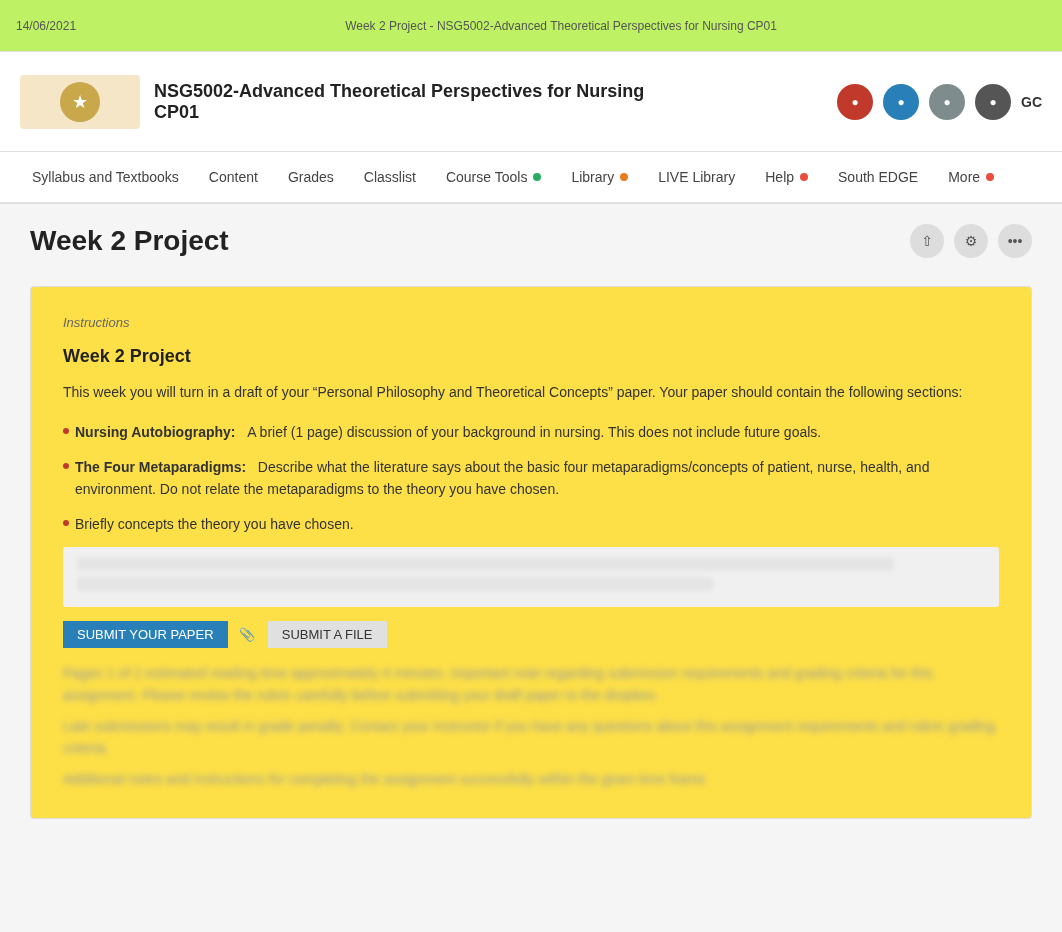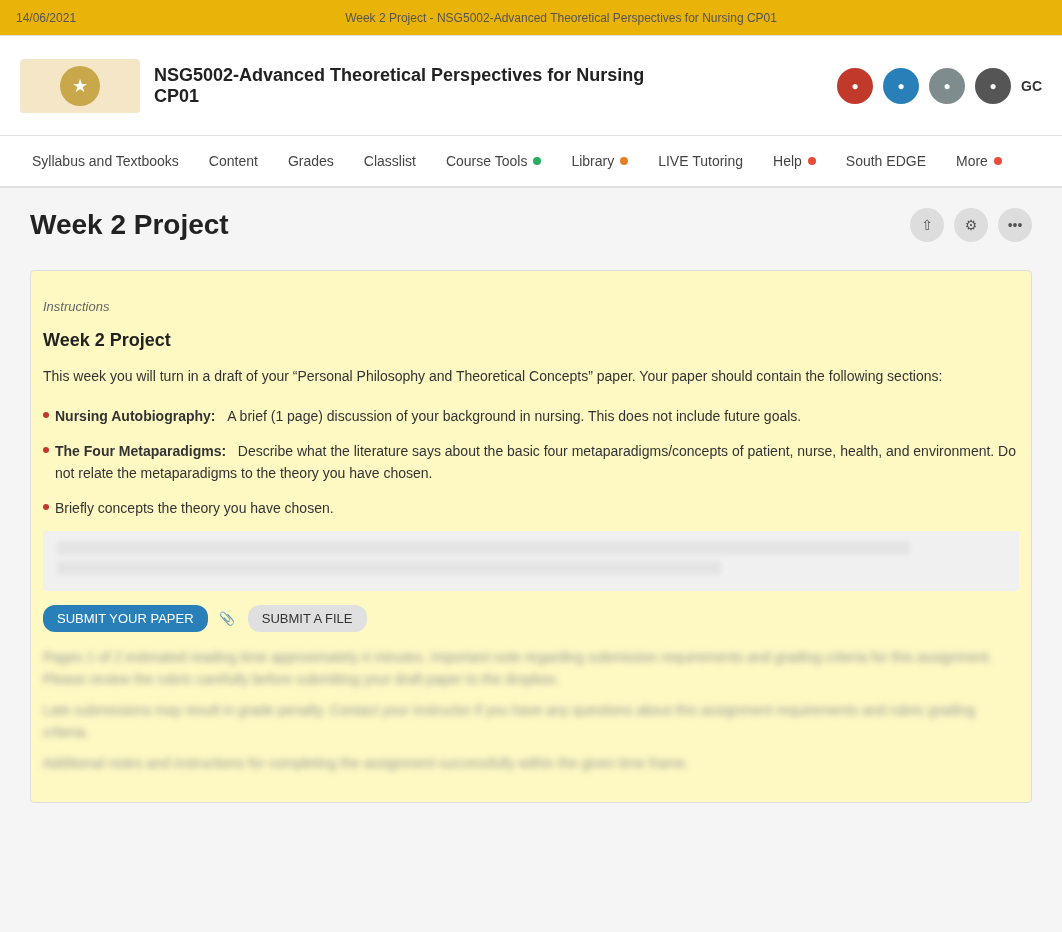--- a/index.html
+++ b/index.html
@@ -1,22 +1,22 @@
 <!DOCTYPE html>
 <html><head>
   <meta charset="utf-8">
   <style>
     * { box-sizing: border-box; margin: 0; padding: 0; }
     body { font-family: -apple-system, BlinkMacSystemFont, 'Segoe UI', Arial, sans-serif; background: #fff; color: #333; font-size: 14px; }
 
     
     .top-bar {
       display: flex; align-items: center; justify-content: space-between;
-      padding: 6px 16px; background: #eab308; border-bottom: 1px solid #e0e0e0;
-      height: 36px;
+      padding: 6px 16px; background: #bef264; border-bottom: 1px solid #e0e0e0;
+      height: 52px;
     }
     .top-bar-date { font-size: 12px; color: #555; }
     .top-bar-title { font-size: 12px; color: #555; flex: 1; text-align: center; }
 
     
     .header {
       display: flex; align-items: center; justify-content: space-between;
       padding: 10px 20px; background: #fff; border-bottom: 1px solid #e0e0e0;
       height: 100px;
     }
@@ -73,22 +73,22 @@
     .page-title { font-size: 28px; font-weight: 600; color: #222; }
     .page-title-icons { display: flex; gap: 10px; align-items: center; }
     .icon-circle {
       width: 34px; height: 34px; border-radius: 50%; background: #ddd;
       display: flex; align-items: center; justify-content: center; cursor: pointer;
       font-size: 14px; color: #555;
     }
 
     
     .content-box {
-      background: #fef9c3; border: 1px solid #ddd; border-radius: 4px;
-      padding: 28px 12px;
+      background: #fde047; border: 1px solid #ddd; border-radius: 4px;
+      padding: 28px 32px;
       margin-top: 28px;
     }
     .instructions-label {
       font-size: 13px; color: #666; margin-bottom: 16px; font-style: italic;
     }
     .content-heading {
       font-size: 18px; font-weight: 700; color: #222; margin-bottom: 14px;
     }
     .content-intro { font-size: 14px; color: #333; line-height: 1.6; margin-bottom: 18px; }
     .content-list { margin-left: 0; padding-left: 0; list-style: none; }
@@ -107,21 +107,21 @@
     }
     .blurred-block {
       background: #f0f0f0; border-radius: 3px; padding: 10px 14px; margin: 10px 0;
     }
     .blurred-block .blurred-line { margin-bottom: 6px; }
 
     .action-row {
       display: flex; gap: 12px; margin: 14px 0; align-items: center;
     }
     .action-btn {
-      padding: 6px 14px; border: none; border-radius: 12px; cursor: pointer; font-size: 13px;
+      padding: 6px 14px; border: none; border-radius: 0; cursor: pointer; font-size: 13px;
     }
     .action-btn.primary { background: #2980b9; color: #fff; }
     .action-btn.secondary { background: #e0e0e0; color: #333; }
 
     .bottom-section {
       margin-top: 14px; font-size: 14px; color: #333; line-height: 1.6;
     }
     .bottom-blurred { filter: blur(3px); user-select: none; color: #999; }
   </style>
 </head>
@@ -164,21 +164,21 @@
   </a>
   <a class="nav-item">
     <span>Course Tools</span>
     <span class="nav-dot green"></span>
   </a>
   <a class="nav-item">
     <span>Library</span>
     <span class="nav-dot orange"></span>
   </a>
   <a class="nav-item">
-    <span>LIVE Tutoring</span>
+    <span>LIVE Library</span>
   </a>
   <a class="nav-item">
     <span>Help</span>
     <span class="nav-dot"></span>
   </a>
   <a class="nav-item">
     <span>South EDGE</span>
   </a>
   <a class="nav-item">
     <span>More</span>

